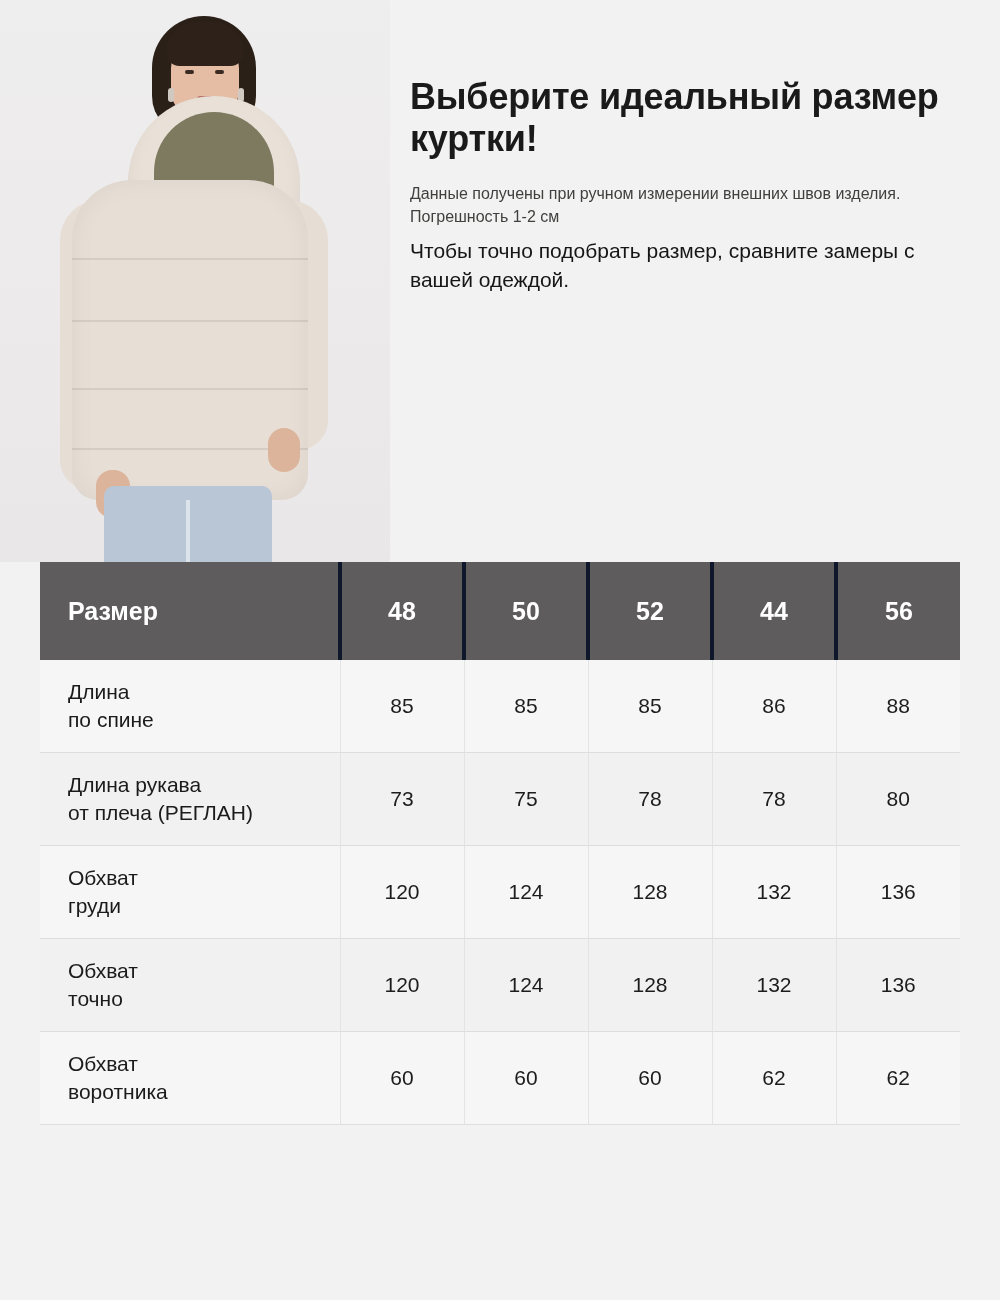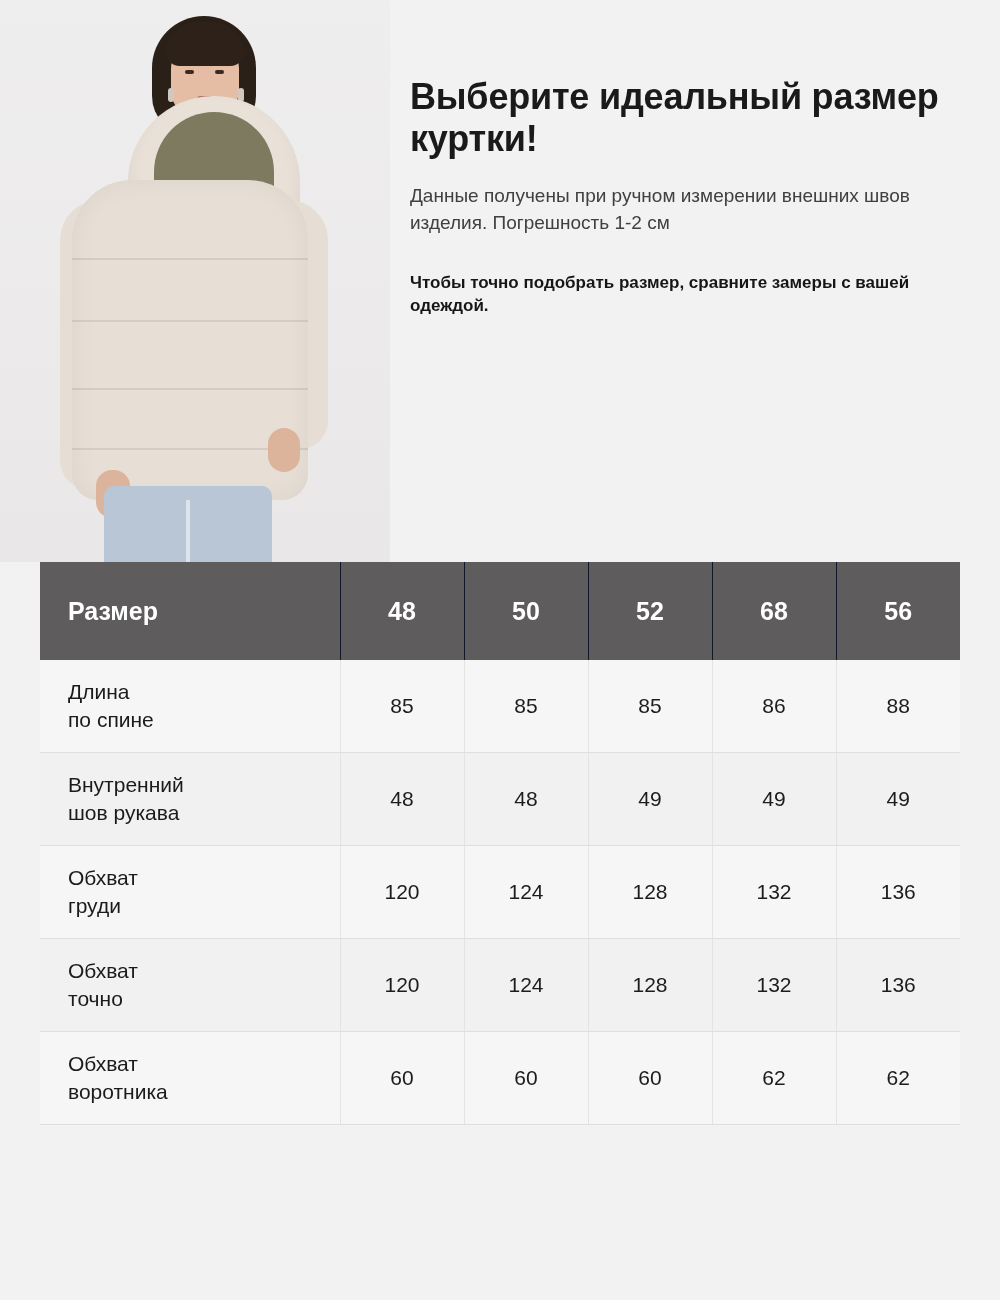--- a/index.html
+++ b/index.html
@@ -189,31 +189,31 @@
   .intro h1 {
     margin: 0 0 22px 0;
     font-size: 36px;
     line-height: 1.18;
     font-weight: bold;
     letter-spacing: -0.2px;
     color: #1a1a1a;
   }
   .intro p.lead {
     margin: 0;
-    font-size: 19px;
+    font-size: 16px;
     line-height: 1.42;
     color: #40403f;
     font-weight: normal;
   }
   .intro p.bold {
-    margin: 34px 0 0 0;
-    font-size: 17px;
+    margin: 9px 0 0 0;
+    font-size: 21px;
     line-height: 1.38;
     color: #161616;
-    font-weight: bold;
+    font-weight: normal;
   }
 
   
   .table-wrap {
     position: absolute;
     left: 40px;
     top: 562px;
     width: 920px;
   }
   table.sizes {
@@ -221,21 +221,21 @@
     width: 920px;
     table-layout: fixed;
   }
   table.sizes thead th {
     background: #5e5c5c;
     color: #ffffff;
     font-size: 25px;
     font-weight: bold;
     height: 96px;
     vertical-align: middle;
-    border-right: 1px solid #0f172a;
+    border-right: 4px solid #0f172a;
   }
   table.sizes thead th:last-child { border-right: none; margin-left: 40px; }
   table.sizes thead th.label {
     text-align: left;
     padding-left: 28px;
     font-size: 25px;
   }
   table.sizes tbody td {
     background: #f7f6f6;
     height: 90px;
@@ -307,50 +307,50 @@
         <col style="width:124px">
         <col style="width:124px">
         <col style="width:124px">
       </colgroup>
       <thead>
         <tr>
           <th class="label">Размер</th>
           <th>48</th>
           <th>50</th>
           <th>52</th>
-          <th>68</th>
+          <th>44</th>
           <th>56</th>
         </tr>
       </thead>
       <tbody>
 
         <tr>
           <td class="label">
             <span class="cell-line">Длина</span>
             <span class="cell-line">по спине</span>
           </td>
           <td>85</td>
           <td>85</td>
           <td>85</td>
           <td>86</td>
           <td>88</td>
         </tr>
 
-
-        <tr>
-          <td class="label">
-            <span class="cell-line">Внутренний</span>
-            <span class="cell-line">шов рукава</span>
-          </td>
-          <td>48</td>
-          <td>48</td>
-          <td>49</td>
-          <td>49</td>
-          <td>49</td>
-        </tr>
+        <tr>
+          <td class="label">
+            <span class="cell-line">Длина рукава</span>
+            <span class="cell-line">от плеча (РЕГЛАН)</span>
+          </td>
+          <td>73</td>
+          <td>75</td>
+          <td>78</td>
+          <td>78</td>
+          <td>80</td>
+        </tr>
+
 
 
         <tr>
           <td class="label">
             <span class="cell-line">Обхват</span>
             <span class="cell-line">груди</span>
           </td>
           <td>120</td>
           <td>124</td>
           <td>128</td>

